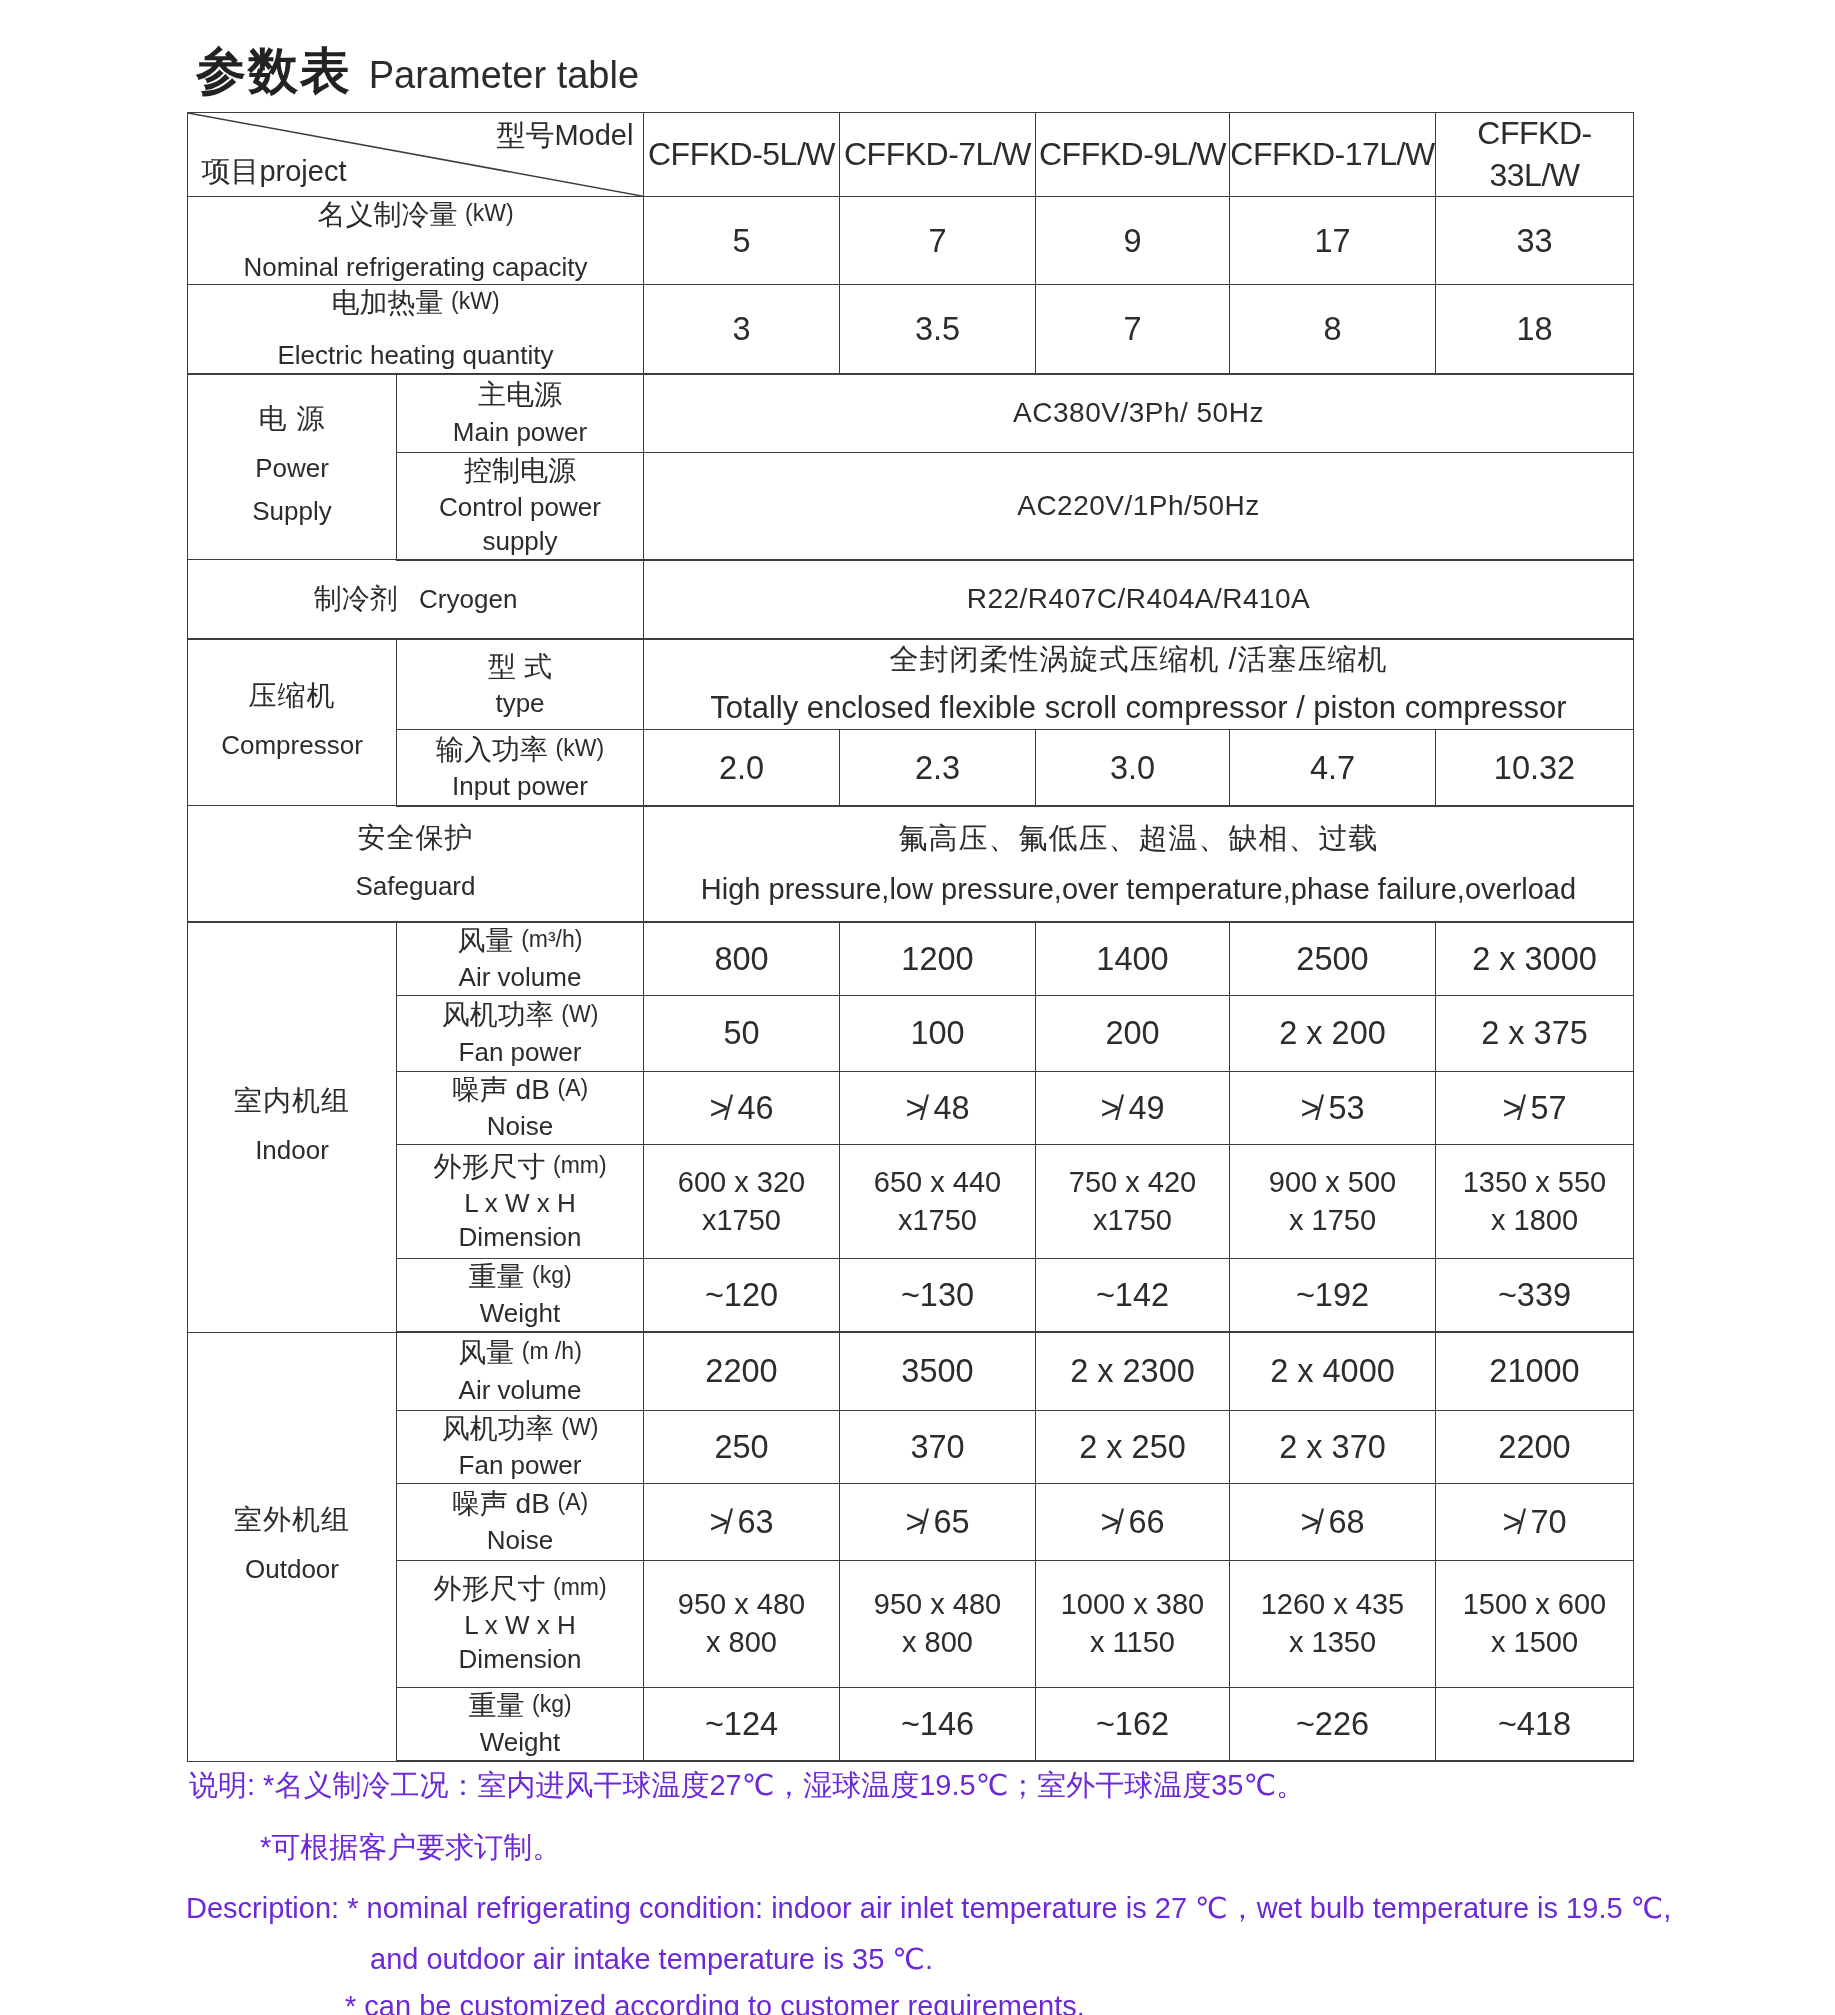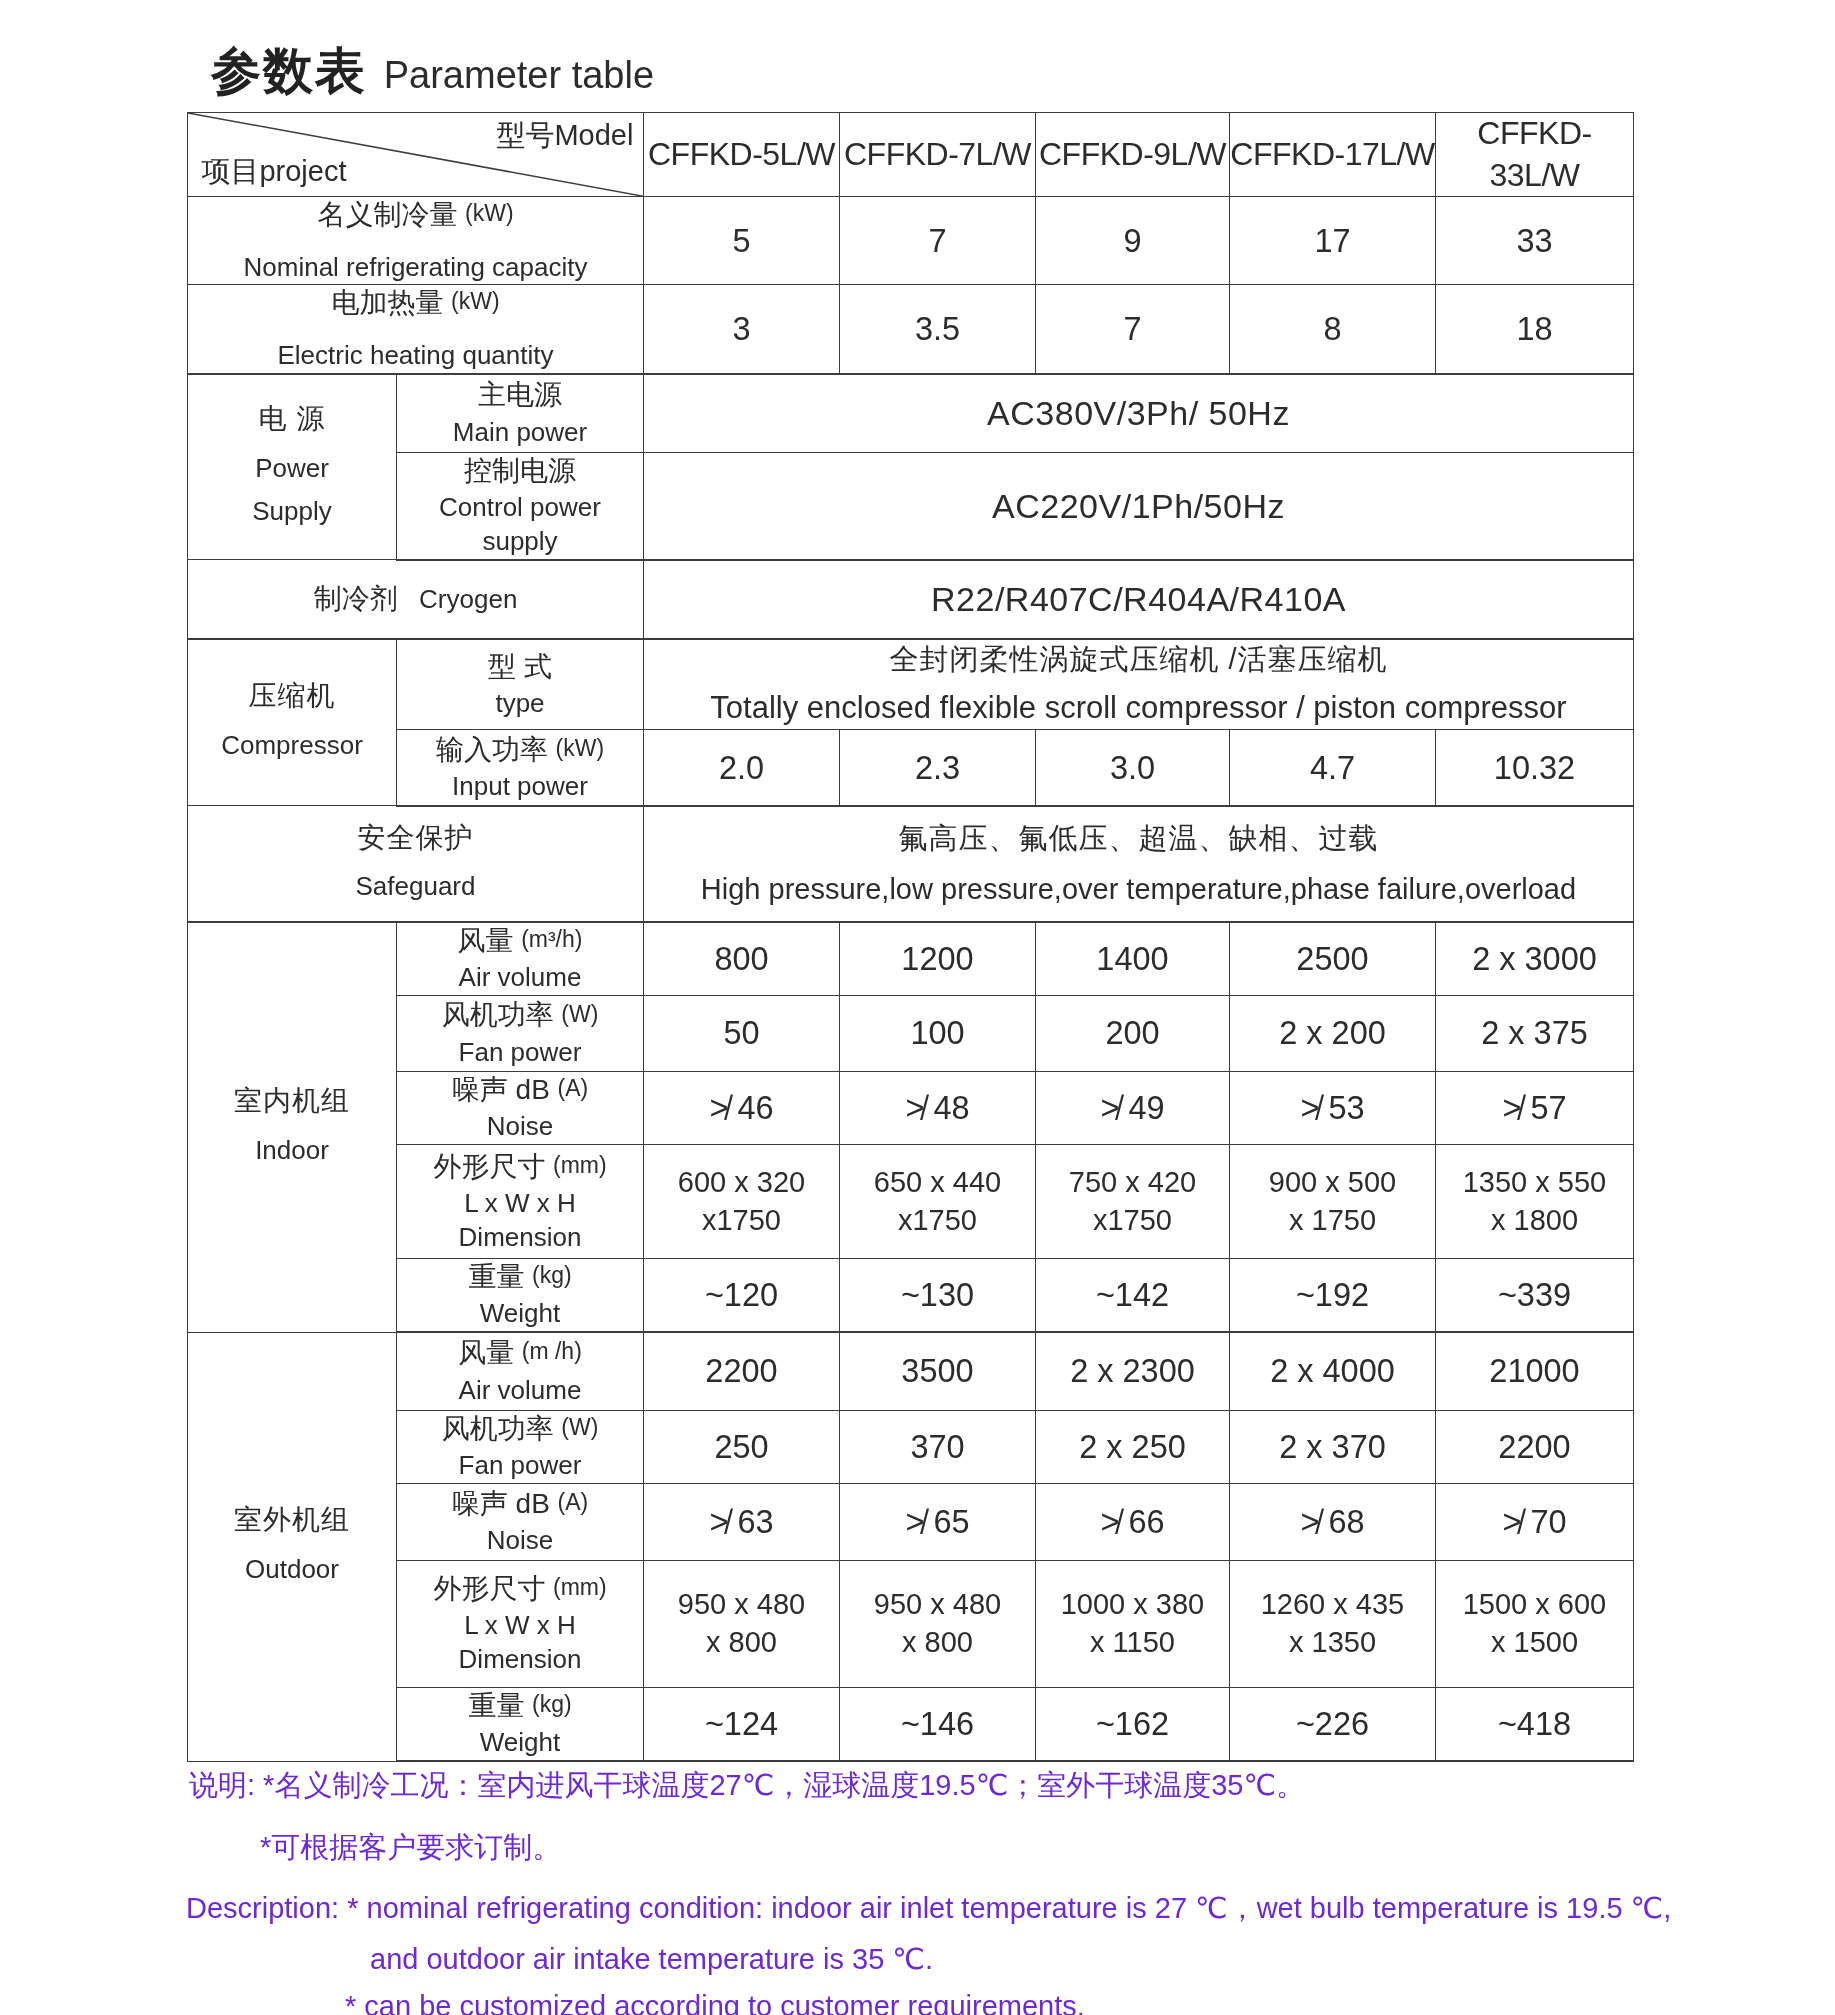--- a/index.html
+++ b/index.html
@@ -3,21 +3,21 @@
 <meta charset="utf-8">
 <style>
   html,body{margin:0;padding:0;}
   body{
     width:1835px;height:2016px;background:#ffffff;position:relative;
     font-family:"Liberation Sans","DejaVu Sans",sans-serif;color:#2c2c2c;
     -webkit-font-smoothing:antialiased;
   }
   .page{position:absolute;inset:0;}
   
-  .title{position:absolute;left:196px;top:38px;display:flex;align-items:baseline;gap:17px;margin-left:15px;}
+  .title{position:absolute;left:196px;top:38px;display:flex;align-items:baseline;gap:17px;}
   .title .t-zh{font-size:50px;font-weight:600;letter-spacing:1.9px;color:#222;}
   .title .t-en{font-size:38px;color:#2c2c2c;}
   
   table.param{
     position:absolute;left:187px;top:112px;width:1445px;
     border-collapse:collapse;table-layout:fixed;
   }
   table.param td{
     border:1.9px solid #3d3d3d;vertical-align:middle;text-align:center;
     padding:0;line-height:1.3;overflow:hidden;
@@ -33,21 +33,21 @@
   td.lbl{text-align:left;padding-left:25px;}
   .zh{font-size:28px;}
   .unit{font-size:23px;vertical-align:2.9px;padding-left:7.6px;}
   .en{font-size:26px;white-space:pre-line;}
   td.grp .zh-line{font-size:28px;letter-spacing:1px;}
   td.grp .en{margin-top:9.6px;line-height:1.65;}
   td.sub .en{margin-top:1.9px;}
   td.lbl .en{margin-top:17px;}
   
   td.val{font-size:32.5px;}
-  td.vstr{font-size:34px;letter-spacing:0.5px;}
+  td.vstr{font-size:28px;letter-spacing:0.5px;}
   td.vdim{font-size:29px;white-space:pre-line;line-height:1.45;}
   td.vleft{text-align:left;padding-left:17px;font-size:29px;}
   td.vleft .v-zh{font-size:29px;letter-spacing:1px;}
   td.vleft .v-en{font-size:29px;margin-top:13.4px;}
   td.vtype .v-zh{font-size:29px;letter-spacing:1px;}
   td.vtype .v-en{font-size:31px;margin-top:9.6px;}
   
   .note{position:absolute;font-size:29px;color:#6d28d9;white-space:nowrap;}
 </style>
 </head>

